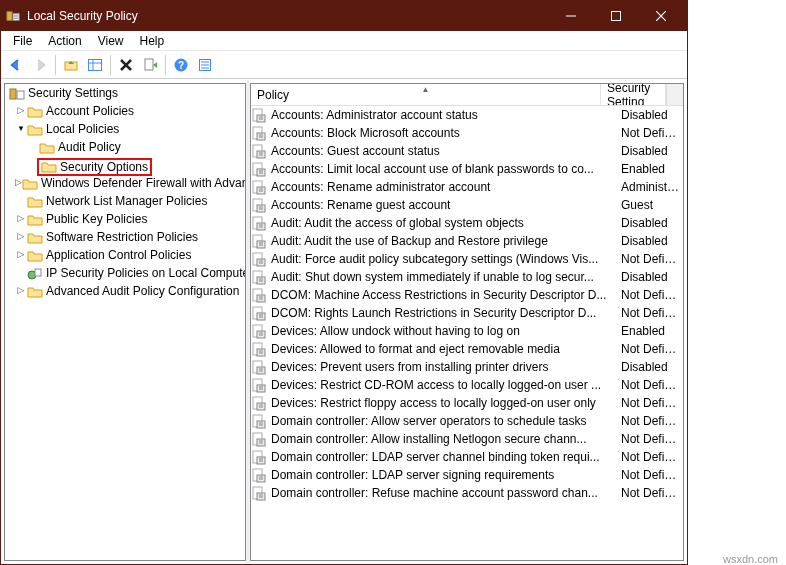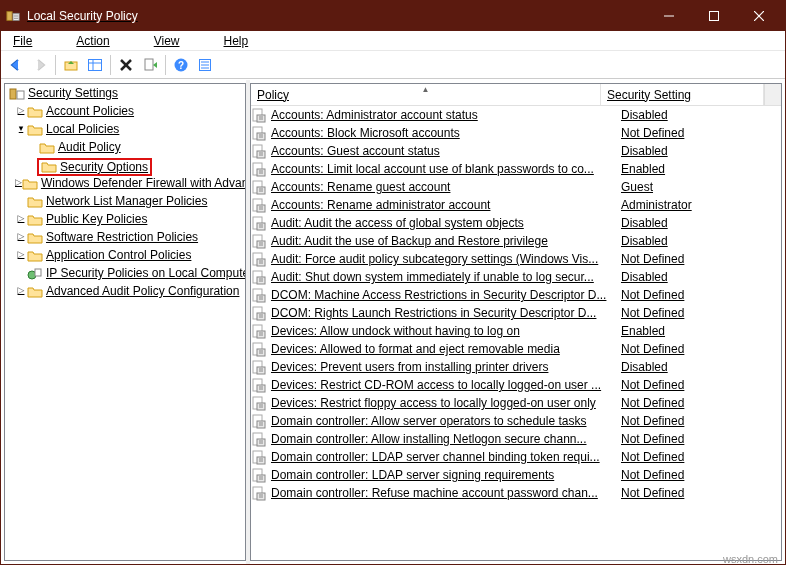--- a/index.html
+++ b/index.html
@@ -1,23 +1,23 @@
 <!DOCTYPE html>
 <html><head>
 <meta charset="utf-8">
 <style>
 * { box-sizing: border-box; font-family: "Segoe UI", Tahoma, sans-serif; }
 body { margin: 0; background: #fff; }
-.window { width: 786px; height: 565px; border: 1px solid #5b1a0f; display: flex; flex-direction: column; text-decoration: underline; }
+.window { width: 688px; height: 565px; border: 1px solid #5b1a0f; display: flex; flex-direction: column; }
 .titlebar { background: #5b1a0f; color: #fff; height: 30px; display: flex; align-items: center; padding: 0 4px; }
 .titlebar .icon { width: 16px; height: 16px; margin-right: 6px; display: flex; align-items: center; justify-content: center; }
 .titlebar-title { flex: 1; font-size: 12px; }
 .titlebar-btns { display: flex; }
 .titlebar-btn { width: 45px; height: 28px; display: flex; align-items: center; justify-content: center; color: #fff; font-size: 14px; }
-.menubar { background: #fff; height: 20px; display: flex; align-items: center; padding: 0 4px; font-size: 12px; border-bottom: 1px solid #e8e8e8; gap: 28px; }
+.menubar { background: #fff; height: 20px; display: flex; align-items: center; padding: 0 4px; font-size: 12px; border-bottom: 1px solid #e8e8e8; }
 .menubar-item { padding: 2px 8px; cursor: default; }
 .toolbar { background: #fff; height: 28px; display: flex; align-items: center; padding: 2px 4px; border-bottom: 1px solid #ccc; gap: 2px; }
 .toolbar-btn { width: 22px; height: 22px; display: flex; align-items: center; justify-content: center; border: 1px solid transparent; }
 .toolbar-sep { width: 1px; height: 20px; background: #ccc; margin: 0 2px; }
 .body { flex: 1; display: flex; overflow: hidden; border-top: 1px solid #fff;}
 .tree-pane { width: 242px; border: 1px solid #828790; margin: 3px 0 3px 3px; overflow: hidden; background: #fff; font-size: 12px; }
 .tree { padding: 2px 0; white-space: nowrap; }
 .tree-row { display: flex; height: 18px; padding-left: 4px; cursor: default; }
 .expander { width: 12px; height: 12px; display: inline-flex; align-items: center; justify-content: center; font-size: 9px; color: #555; margin-right: 0px; cursor: pointer;}
 .tree-icon { width: 16px; height: 16px; margin-right: 3px; display: inline-flex; align-items: center; justify-content: center; flex-shrink: 0;}
@@ -316,44 +316,44 @@
           </div>
           <div class="list-row">
             <span class="list-icon">
               <svg width="16" height="16">
                 <rect x="2" y="2" width="9" height="12" fill="#fff" stroke="#aaa"></rect>
                 <rect x="6" y="8" width="8" height="7" fill="#e8e8e8" stroke="#888"></rect>
                 <line x1="8" y1="10" x2="12" y2="10" stroke="#888"></line>
                 <line x1="8" y1="12" x2="12" y2="12" stroke="#888"></line>
               </svg>
             </span>
+            <span class="col-policy">Accounts: Rename administrator account</span>
+            <span class="col-setting">Administrator</span>
+          </div>
+          <div class="list-row">
+            <span class="list-icon">
+              <svg width="16" height="16">
+                <rect x="2" y="2" width="9" height="12" fill="#fff" stroke="#aaa"></rect>
+                <rect x="6" y="8" width="8" height="7" fill="#e8e8e8" stroke="#888"></rect>
+                <line x1="8" y1="10" x2="12" y2="10" stroke="#888"></line>
+                <line x1="8" y1="12" x2="12" y2="12" stroke="#888"></line>
+              </svg>
+            </span>
             <span class="col-policy">Accounts: Rename guest account</span>
             <span class="col-setting">Guest</span>
           </div>
           <div class="list-row">
             <span class="list-icon">
               <svg width="16" height="16">
                 <rect x="2" y="2" width="9" height="12" fill="#fff" stroke="#aaa"></rect>
                 <rect x="6" y="8" width="8" height="7" fill="#e8e8e8" stroke="#888"></rect>
                 <line x1="8" y1="10" x2="12" y2="10" stroke="#888"></line>
                 <line x1="8" y1="12" x2="12" y2="12" stroke="#888"></line>
               </svg>
             </span>
-            <span class="col-policy">Accounts: Rename administrator account</span>
-            <span class="col-setting">Administrator</span>
-          </div>
-          <div class="list-row">
-            <span class="list-icon">
-              <svg width="16" height="16">
-                <rect x="2" y="2" width="9" height="12" fill="#fff" stroke="#aaa"></rect>
-                <rect x="6" y="8" width="8" height="7" fill="#e8e8e8" stroke="#888"></rect>
-                <line x1="8" y1="10" x2="12" y2="10" stroke="#888"></line>
-                <line x1="8" y1="12" x2="12" y2="12" stroke="#888"></line>
-              </svg>
-            </span>
             <span class="col-policy">Audit: Audit the access of global system objects</span>
             <span class="col-setting">Disabled</span>
           </div>
           <div class="list-row">
             <span class="list-icon">
               <svg width="16" height="16">
                 <rect x="2" y="2" width="9" height="12" fill="#fff" stroke="#aaa"></rect>
                 <rect x="6" y="8" width="8" height="7" fill="#e8e8e8" stroke="#888"></rect>
                 <line x1="8" y1="10" x2="12" y2="10" stroke="#888"></line>
                 <line x1="8" y1="12" x2="12" y2="12" stroke="#888"></line>

